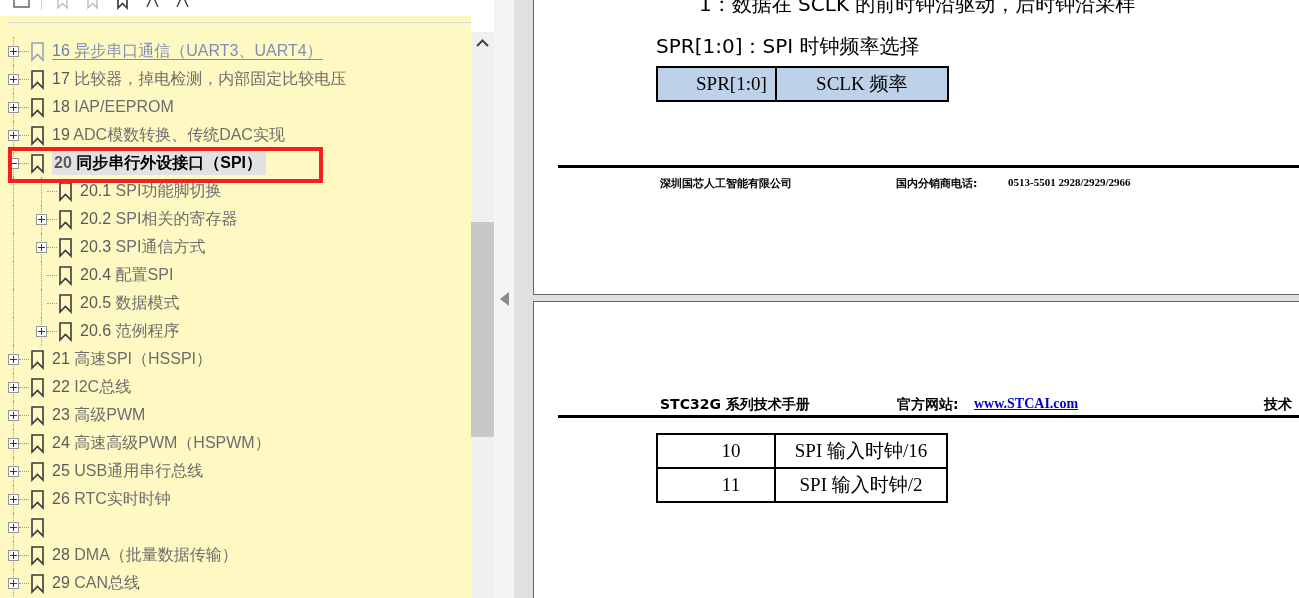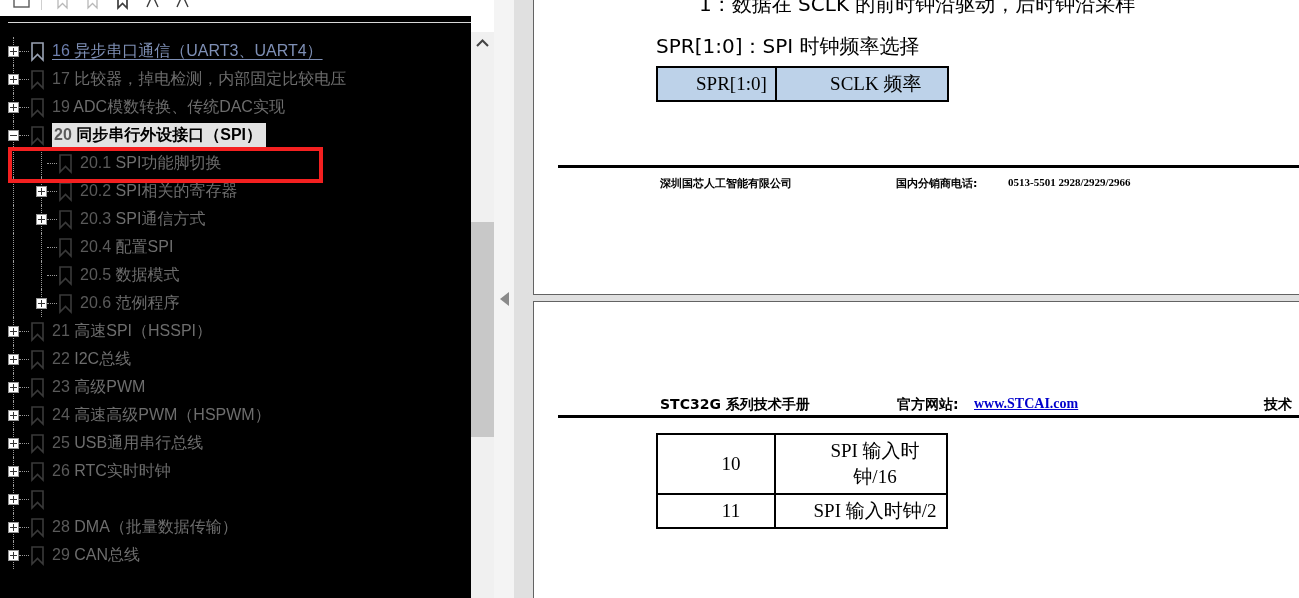--- a/index.html
+++ b/index.html
@@ -14,21 +14,21 @@
     position: relative;
     width: 1299px; height: 598px;
     background: #ffffff;
   }
 
   
   #bookmark-panel {
     position: absolute;
     left: 0; top: 0;
     width: 471px; height: 598px;
-    background: #000000;
+    background: #fef9c3;
     overflow: hidden;
   }
 
   
   #bm-toolbar {
     position: absolute;
     left: 0; top: -14px;
     width: 471px; height: 30px;
     background: #ffffff;
     display: flex;
@@ -221,21 +221,21 @@
   }
   .doc-table td {
     border: 2px solid #000000;
     text-align: center;
     font-family: "Liberation Serif", serif;
     font-size: 19px;
     padding: 3px 8px;
     color: #000;
   }
   .doc-table td.c1 { width: 118px; padding-left: 38px; }
-  .doc-table td.c2 { width: 172px; padding-left: 36px; }
+  .doc-table td.c2 { width: 172px; }
   .doc-table tr.hdr td { background: #bdd2e9; }
 
   .link-blue {
     color: #0000cc;
     text-decoration: underline;
   }
 
   .ftr-bold {
     font-weight: bold;
     font-size: 11px;
@@ -306,20 +306,33 @@
           <div style="width: 8px; flex: 0 0 auto;"></div>
           <div class="toggle-box">
             <span class="h"></span>
             <span class="v"></span>
           </div>
           <div class="elbow"></div>
           <svg width="17" height="21" viewBox="0 0 17 21" class="bk-icon">
             <path d="M3 2 L14 2 L14 19 L8.5 13.5 L3 19 Z" fill="none" stroke="#3a3a3a" stroke-width="1.6"></path>
           </svg>
           <div class="bm-label"><span class="num">17</span><span> 比较器，掉电检测，内部固定比较电压</span></div>
+        </div>
+        <div class="bm-row">
+          <div class="trunk" style="left: 13px;"></div>
+          <div style="width: 8px; flex: 0 0 auto;"></div>
+          <div class="toggle-box">
+            <span class="h"></span>
+            <span class="v"></span>
+          </div>
+          <div class="elbow"></div>
+          <svg width="17" height="21" viewBox="0 0 17 21" class="bk-icon">
+            <path d="M3 2 L14 2 L14 19 L8.5 13.5 L3 19 Z" fill="none" stroke="#3a3a3a" stroke-width="1.6"></path>
+          </svg>
+          <div class="bm-label"><span class="num">18</span><span> IAP/EEPROM</span></div>
         </div>
         <div class="bm-row">
           <div class="trunk" style="left: 13px;"></div>
           <div style="width: 8px; flex: 0 0 auto;"></div>
           <div class="toggle-box">
             <span class="h"></span>
             <span class="v"></span>
           </div>
           <div class="elbow"></div>
           <svg width="17" height="21" viewBox="0 0 17 21" class="bk-icon">

